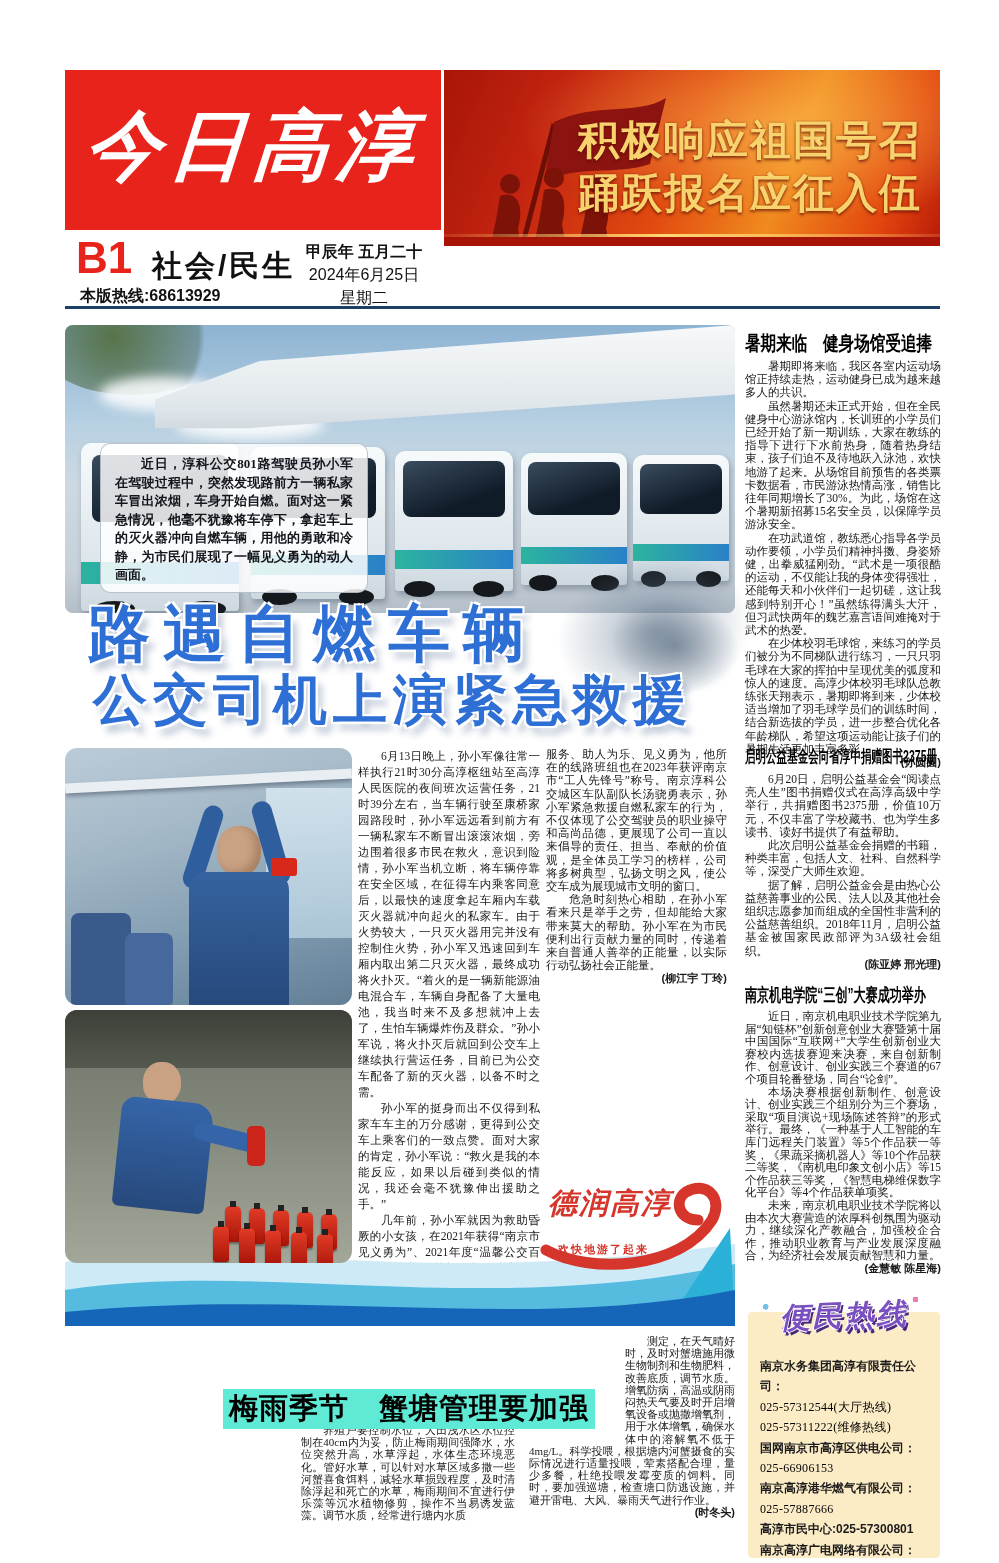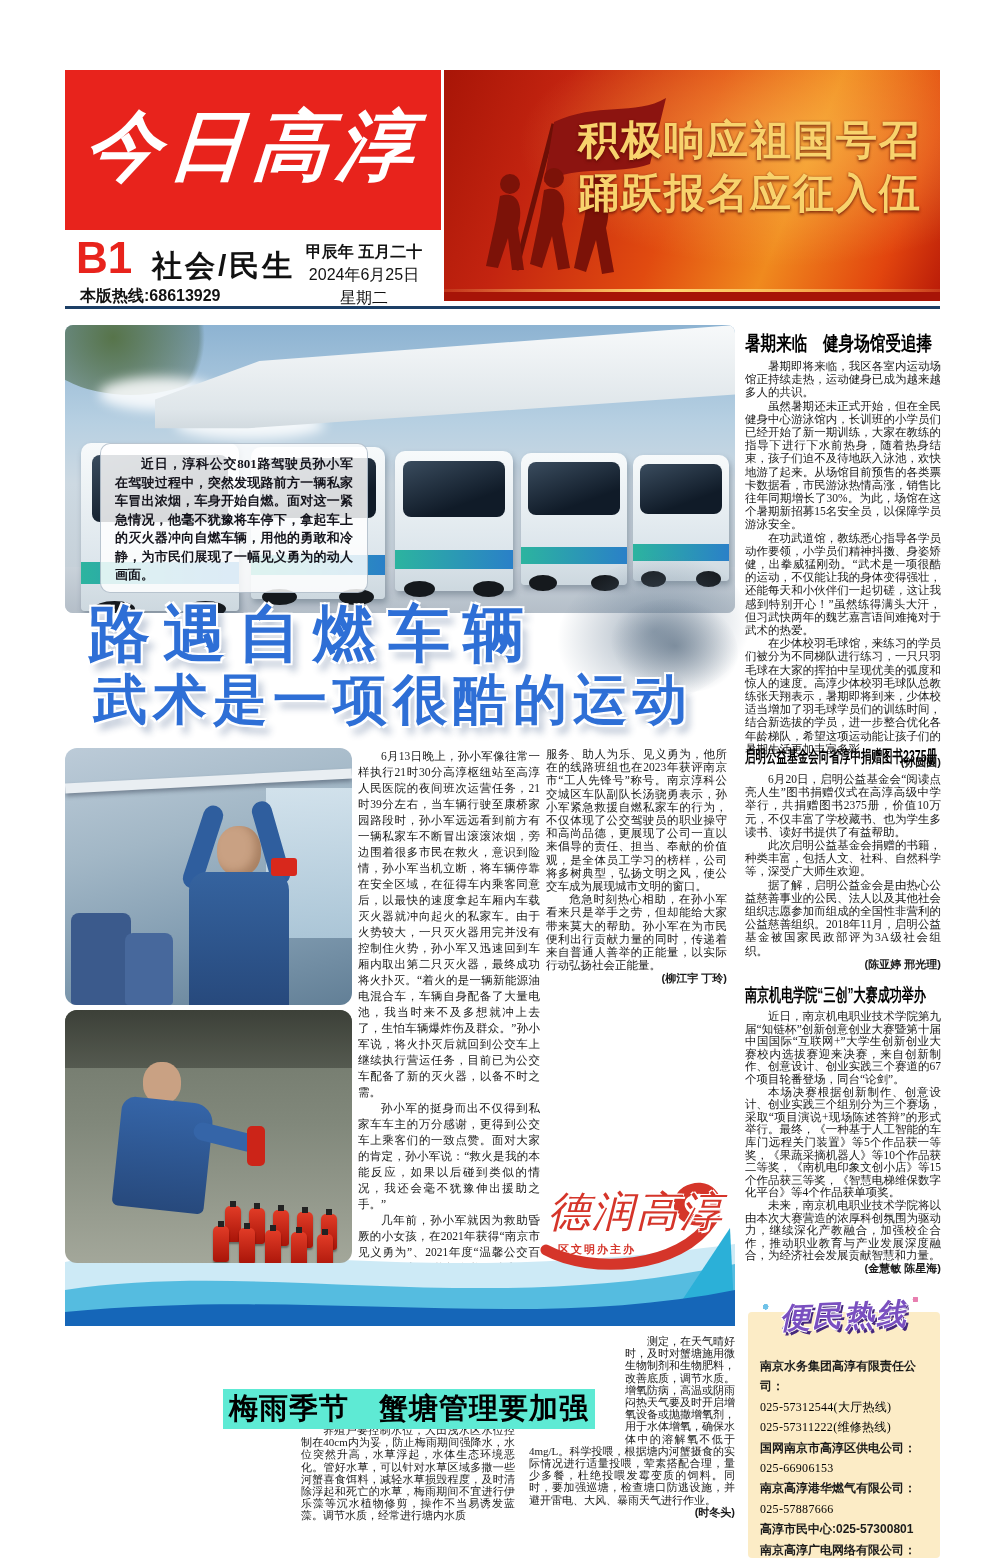--- a/index.html
+++ b/index.html
@@ -17,21 +17,21 @@
   .sec-name{left:152px;top:246px;font-family:"Liberation Sans",sans-serif;font-weight:bold;
     font-size:30px;letter-spacing:3px;color:#111;}
   .sec-hotline{left:80px;top:286px;font-family:"Liberation Sans",sans-serif;font-weight:bold;
     font-size:16px;color:#111;}
   .date-block{left:288px;top:240px;width:152px;text-align:center;
     font-family:"Liberation Sans",sans-serif;font-size:16px;color:#111;line-height:23px;}
   .date-block .d1{font-weight:bold;}
   .navy-rule{left:65px;top:306px;width:875px;height:3px;background:#1c3f66;}
 
   
-  .banner{left:444px;top:70px;width:496px;height:231px;overflow:hidden;
+  .banner{left:444px;top:70px;width:496px;height:176px;overflow:hidden;
     background-image:radial-gradient(ellipse at 68% 32%, rgba(255,205,95,.5), rgba(255,160,40,0) 55%),
       linear-gradient(112deg,#a81507 0%,#c32410 22%,#e14b10 48%,#f08a1e 68%,#e2450e 88%,#b81a08 100%);}
   .banner-text{position:absolute;right:18px;top:44px;text-align:center;
     font-family:"Liberation Sans",sans-serif;font-weight:bold;font-size:41px;letter-spacing:2px;
     color:#f8d36d;line-height:53px;text-shadow:0 2px 3px rgba(90,12,4,.65),0 0 2px rgba(120,20,5,.5);}
   .banner-goldline{position:absolute;left:0;bottom:9px;width:100%;height:3px;
     background:linear-gradient(90deg,rgba(255,220,130,.1),#ffd873 45%,rgba(255,220,130,.15));}
   .banner-redstrip{position:absolute;left:0;bottom:0;width:100%;height:9px;background:#a71407;}
   .banner svg{position:absolute;left:14px;top:18px;}
 
@@ -118,21 +118,21 @@
   
   .colA{left:358px;top:748px;width:182px;font-size:11.5px;line-height:16px;text-align:justify;color:#191919;}
   .colB{left:546px;top:748px;width:181px;font-size:11.5px;line-height:13.2px;text-align:justify;color:#191919;}
   .colA p,.colB p{margin:0;text-indent:2em;}
   p.noind{text-indent:0;}
   .byline-r{float:right;font-family:"Liberation Sans",sans-serif;font-weight:bold;font-size:11px;}
 
   
   .dr-logo{left:540px;top:1158px;width:196px;height:130px;z-index:5;}
   .dr-logo svg{position:absolute;left:0;top:0;}
-  .dr-text{position:absolute;left:8px;top:26px;font-size:42px;font-weight:normal;font-style:italic;
+  .dr-text{position:absolute;left:8px;top:26px;font-size:29px;font-weight:bold;font-style:italic;
     color:#d5352a;letter-spacing:2px;white-space:nowrap;
     text-shadow:-1px -1px 0 #fff,1px -1px 0 #fff,-1px 1px 0 #fff,2px 2px 0 #fff;}
   .dr-sub{position:absolute;left:18px;top:84px;font-family:"Liberation Sans",sans-serif;
     font-size:11px;font-weight:bold;color:#d5352a;letter-spacing:2px;}
 
   .waves{left:65px;top:1222px;width:670px;height:104px;z-index:2;}
 
   
   .r-title{left:745px;width:196px;font-family:"Liberation Sans",sans-serif;font-weight:bold;color:#000;
     white-space:nowrap;transform-origin:left center;}
@@ -244,21 +244,21 @@
       </div>
   </div>
 
   <div class="abs intro-box">
     <p>近日，淳科公交801路驾驶员孙小军在驾驶过程中，突然发现路前方一辆私家车冒出浓烟，车身开始自燃。面对这一紧急情况，他毫不犹豫将车停下，拿起车上的灭火器冲向自燃车辆，用他的勇敢和冷静，为市民们展现了一幅见义勇为的动人画面。</p>
   </div>
 
   <div class="abs swash s1"></div>
   <div class="abs swash s2"></div>
   <div class="abs hl hl1">路遇自燃车辆</div>
-  <div class="abs hl hl2">武术是一项很酷的运动</div>
+  <div class="abs hl hl2">公交司机上演紧急救援</div>
 
   <div class="abs photo1">
     <div class="p1-rail"></div>
     <div class="p1-window"></div>
     <div class="p1-seat s1"></div>
     <div class="p1-seat s2"></div>
     <div class="p1-arm a1"></div>
     <div class="p1-arm a2"></div>
     <div class="p1-head"></div>
     <div class="p1-body"></div>
@@ -294,21 +294,21 @@
     <div style="overflow:hidden;">
         <span class="byline-r">(柳江宇 丁玲)</span>
       </div>
   </div>
 
   <div class="abs dr-logo">
     <svg width="196" height="130" viewBox="0 0 196 130">
       <path d="M6,92 C50,116 140,112 172,62 C184,40 166,22 146,34 C134,42 138,62 158,62" fill="none" stroke="#d5352a" stroke-width="11" stroke-linecap="round"></path>
     </svg>
     <div class="dr-text">德润高淳</div>
-    <div class="dr-sub">区文明办主办</div>
+    <div class="dr-sub">欢快地游了起来</div>
   </div>
 
   <svg class="abs waves" viewBox="0 0 670 104">
     <path d="M0,40 C150,8 320,70 670,22 L670,104 L0,104 Z" fill="#cdeaf6"></path>
     <path d="M0,68 C200,38 420,96 670,42 L670,104 L0,104 Z" fill="#3fb4dc" opacity="0.85"></path>
     <path d="M600,104 L665,6 L670,104 Z" fill="#2bb0d8"></path>
     <path d="M0,90 C250,66 460,110 670,68 L670,104 L0,104 Z" fill="#1566b8"></path>
   </svg>
 
   <div class="abs r-title rt1">暑期来临　健身场馆受追捧</div>

